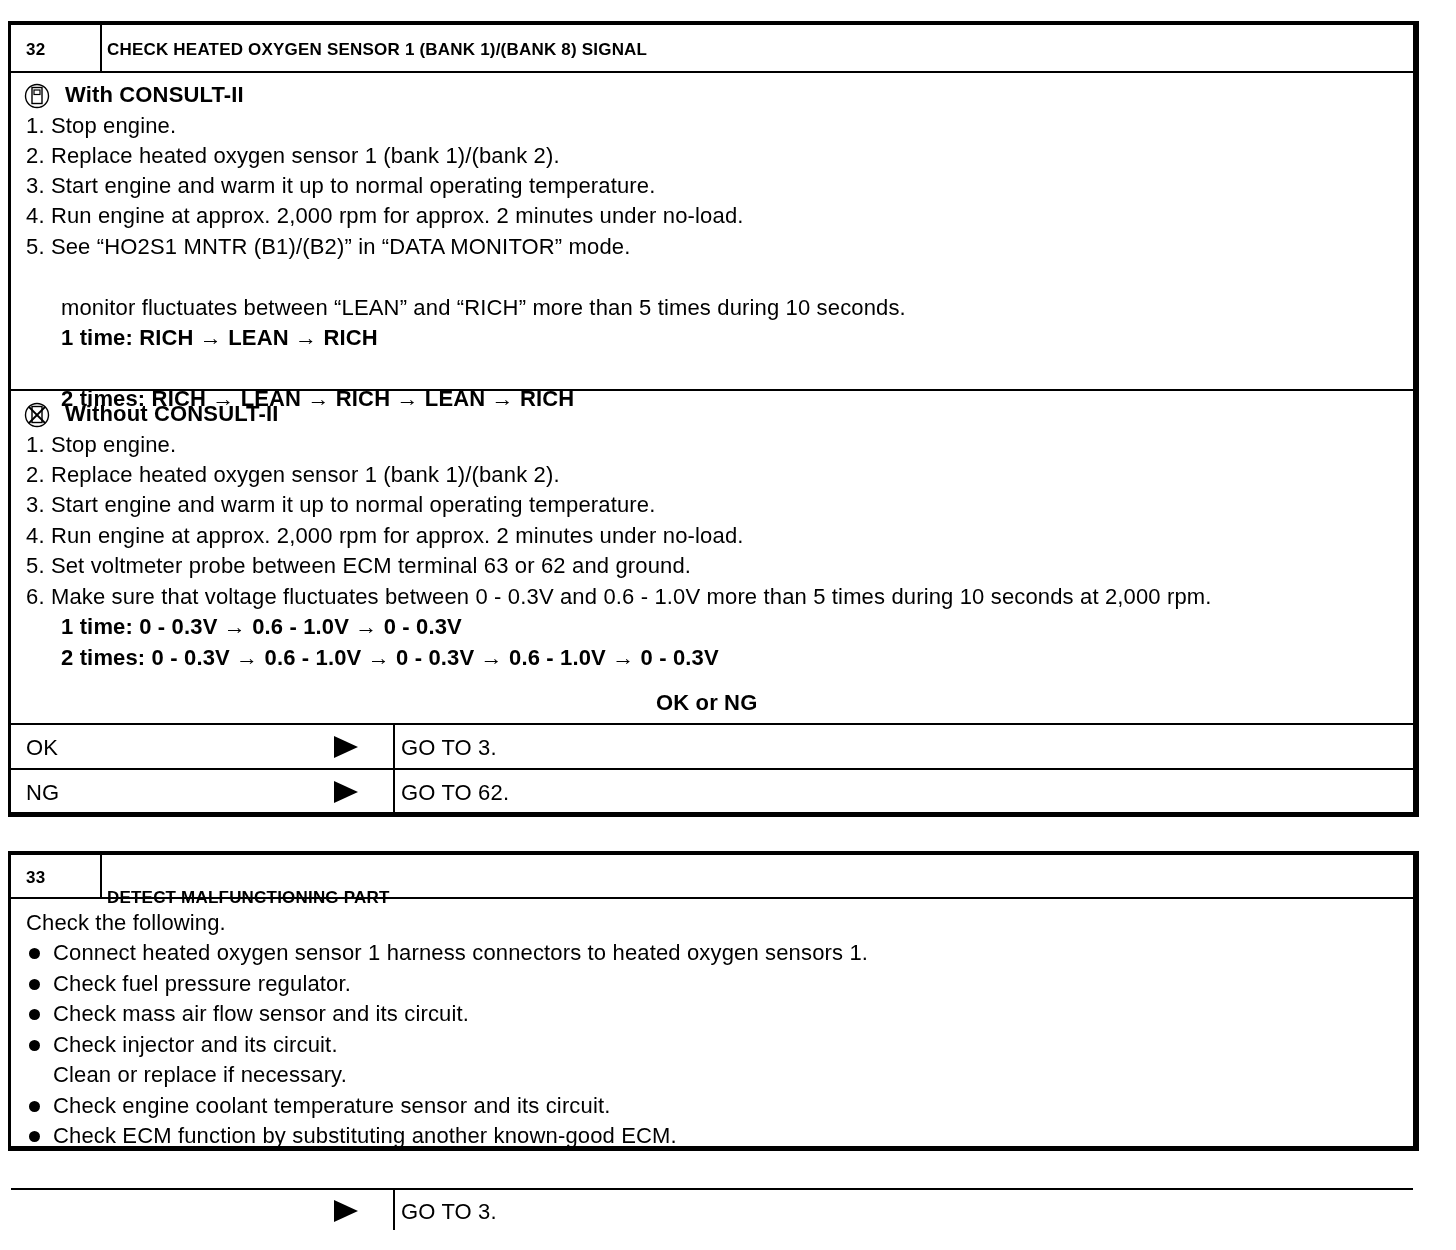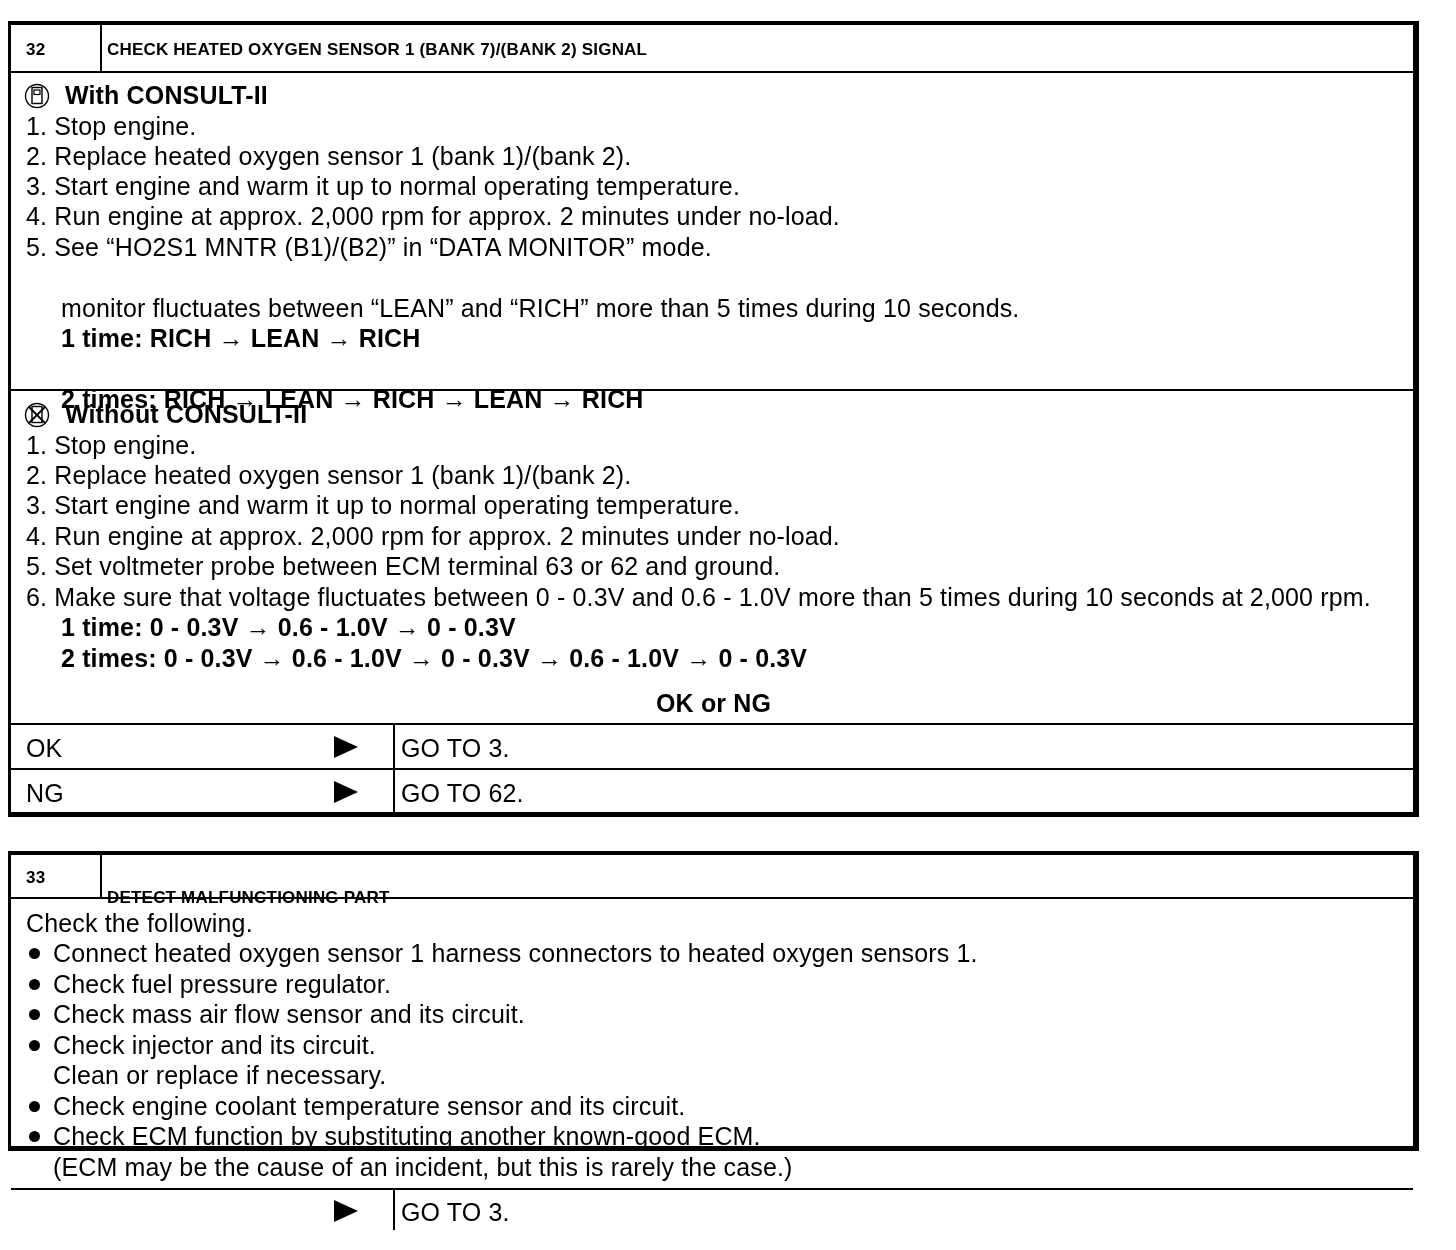--- a/index.html
+++ b/index.html
@@ -5,37 +5,37 @@
   html, body { margin: 0; padding: 0; background: #ffffff; }
   body { width: 1456px; height: 1250px; position: relative; overflow: hidden;
          font-family: "Liberation Sans", sans-serif; color: #000; }
   .box { position: absolute; left: 8px; box-sizing: border-box;
          border-left: 3px solid #000; border-top: 4px solid #000;
          border-right: 6px solid #000; border-bottom: 5px solid #000; }
   #box1 { top: 21px; width: 1411px; height: 796px; }
   #box2 { top: 851px; width: 1411px; height: 300px; }
   .hline { position: absolute; left: 0; right: 0; height: 0; border-top: 2px solid #000; }
   .vline { position: absolute; width: 0; border-left: 2px solid #000; }
-  .t { position: absolute; font-size: 25px; white-space: nowrap; line-height: 26px; letter-spacing: 0.15px; }
+  .t { position: absolute; font-size: 22px; white-space: nowrap; line-height: 26px; letter-spacing: 0.15px; }
   .b { font-weight: bold; }
   .hdr { font-size: 17px; font-weight: bold; letter-spacing: 0.2px; }
   .ico { position: absolute; width: 26px; height: 26px; }
   .arrow { position: absolute; width: 0; height: 0; border-top: 11px solid transparent;
            border-bottom: 11px solid transparent; border-left: 24px solid #000; }
   .bullet { position: absolute; width: 11px; height: 11px; border-radius: 50%; background: #000; }
 </style>
 </head>
 <body>
 
 <div id="box1" class="box">
 
   <div class="vline" style="left:89px; top:0; height:46px;"></div>
   <div class="hline" style="top:46px;"></div>
   <div class="t hdr" style="left:15px; top:12px;">32</div>
-  <div class="t hdr" style="left:96px; top:12px;">CHECK HEATED OXYGEN SENSOR 1 (BANK 7)/(BANK 2) SIGNAL</div>
+  <div class="t hdr" style="left:96px; top:12px;">CHECK HEATED OXYGEN SENSOR 1 (BANK 1)/(BANK 8) SIGNAL</div>
 
   <svg class="ico" style="left:13px; top:58px;" viewBox="0 0 26 26">
     <circle cx="13" cy="13" r="11.5" fill="none" stroke="#000" stroke-width="1.4"></circle>
     <rect x="8" y="4.5" width="10" height="16" fill="none" stroke="#000" stroke-width="1.4"></rect>
     <rect x="10" y="7" width="6" height="4.5" fill="none" stroke="#000" stroke-width="1.2"></rect>
   </svg>
   <div class="t b" style="left:54px; top:57px;">With CONSULT-II</div>
   <div class="t" style="left:15px; top:88px;">1.  Stop engine.</div>
   <div class="t" style="left:15px; top:118px;">2.  Replace heated oxygen sensor 1 (bank 1)/(bank 2).</div>
   <div class="t" style="left:15px; top:148px;">3.  Start engine and warm it up to normal operating temperature.</div>
@@ -100,21 +100,20 @@
 
   <div class="bullet" style="left:18px; top:185px;"></div>
   <div class="t" style="left:42px; top:177px;">Check injector and its circuit.</div>
   <div class="t" style="left:42px; top:207px;">Clean or replace if necessary.</div>
 
   <div class="bullet" style="left:18px; top:246px;"></div>
   <div class="t" style="left:42px; top:238px;">Check engine coolant temperature sensor and its circuit.</div>
 
   <div class="bullet" style="left:18px; top:276px;"></div>
   <div class="t" style="left:42px; top:268px;">Check ECM function by substituting another known-good ECM.</div>
-  <div class="t" style="left:42px; top:299px;">(ECM may be the cause of an incident, but this is rarely the case.)</div>
 
   <div class="hline" style="top:333px;"></div>
   <div class="vline" style="left:382px; top:333px; height:42px;"></div>
   <div>
     <div class="arrow" style="left:323px; top:345px;"></div>
     <div class="t" style="left:390px; top:344px;">GO TO 3.</div>
   </div>
 </div>
 
 </body></html>

